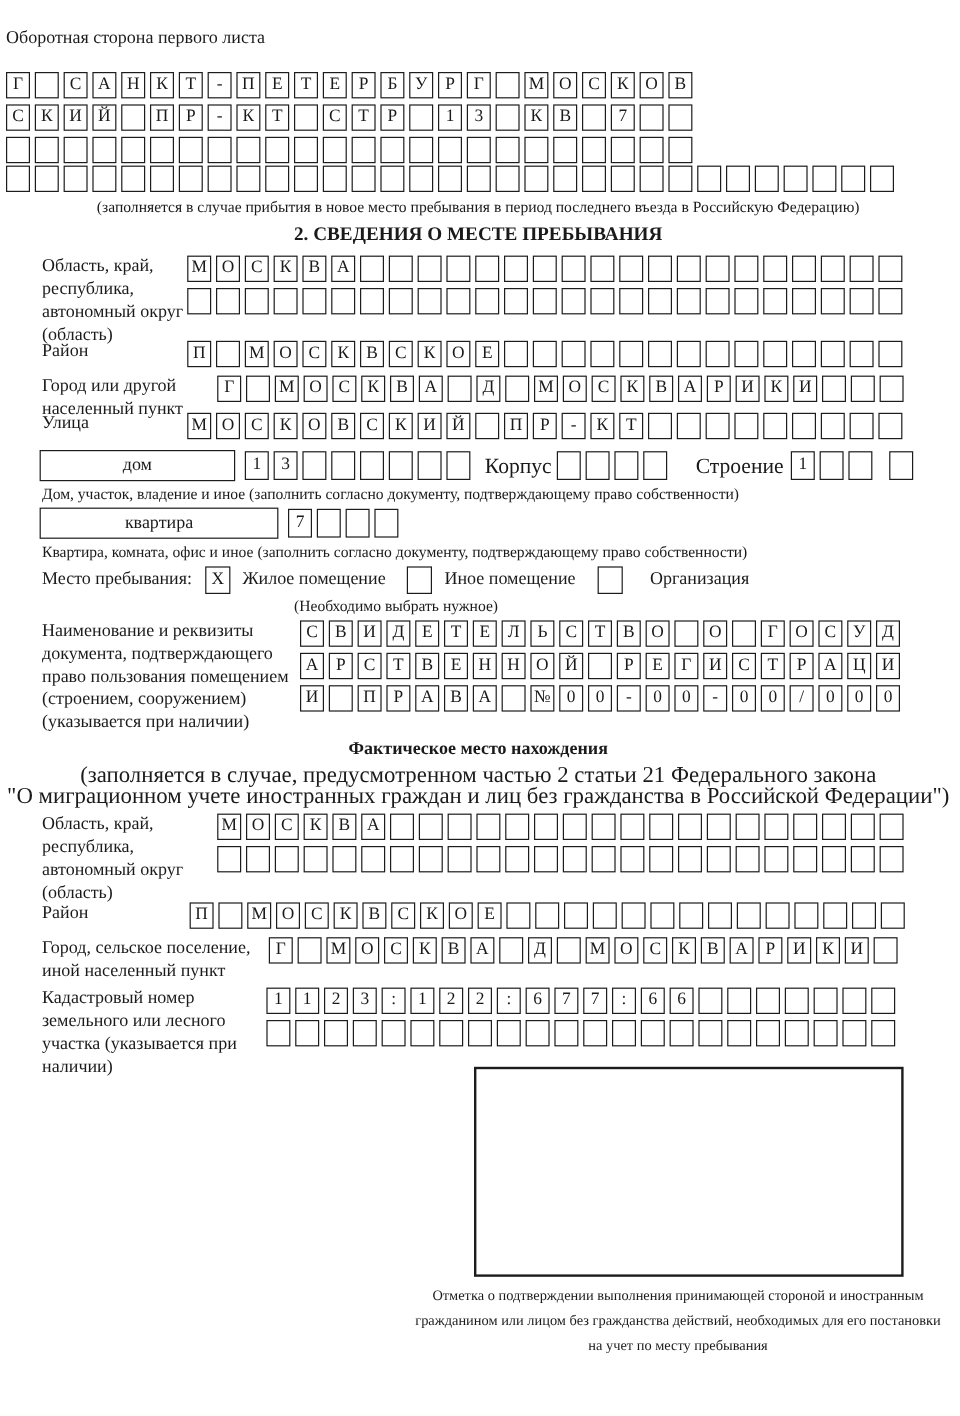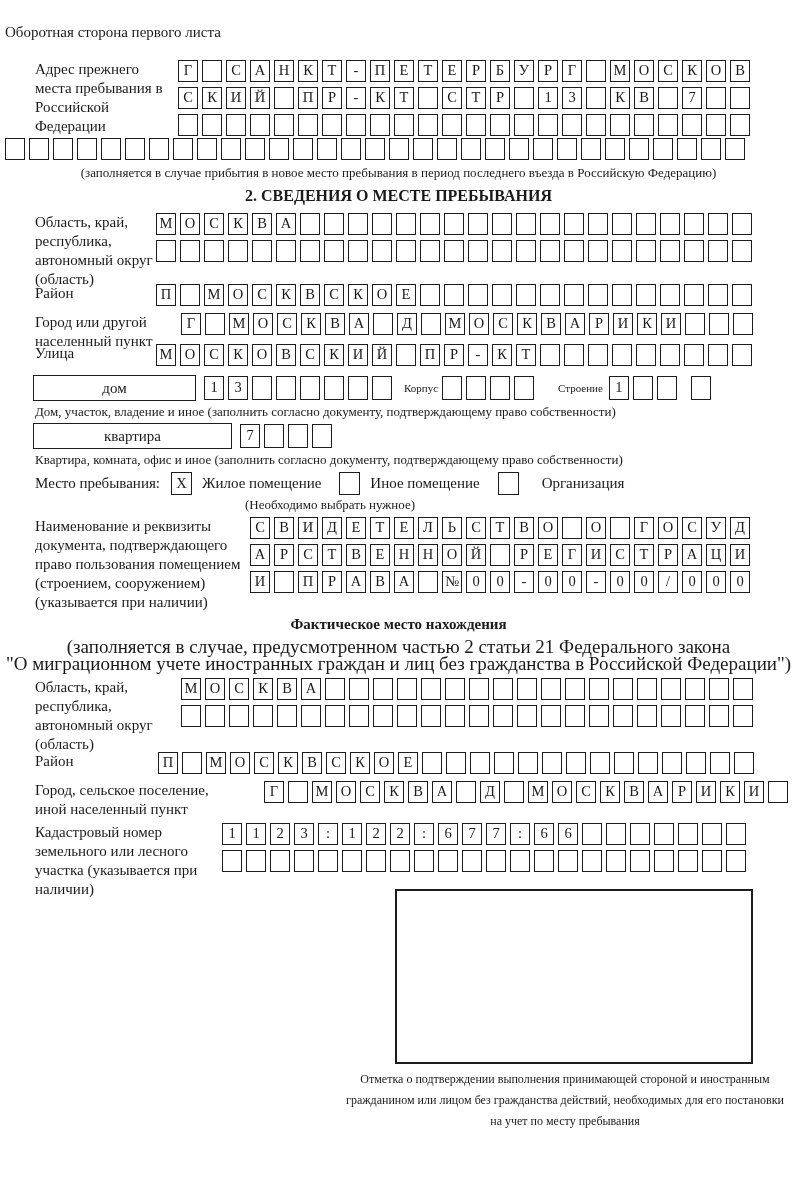--- a/index.html
+++ b/index.html
@@ -49,21 +49,21 @@
   .domrow { margin-top:4px; display:flex; align-items:center; height:26px; }
   .widebox {
     flex:none; border:1.6px solid #1c1c1c; height:26px;
     display:flex; align-items:center; justify-content:center;
     font-size:15px; background:#fff;
   }
   .dom-box { width:163px; margin-left:28px; }
   .kv-box  { width:199px; margin-left:28px; }
   .domrow .cellrow, .kvrow .cellrow { height:26px; margin-bottom:0; align-items:center; }
   .domrow .cell, .kvrow .cell { height:24px; }
-  .inline-label { font-size:11px; flex:none; }
+  .inline-label { font-size:18px; flex:none; }
   .g8  { margin-left:8px; }
   .g12 { margin-left:12px; }
   .g4  { margin-left:4px; }
   .g24 { margin-left:24px; }
   .g6  { margin-left:6px; }
   .g14 { margin-left:14px; }
 
   .note-left { margin-top:3px; padding-left:30px; }
   .kvrow { margin-top:3px; display:flex; align-items:center; height:26px; }
 
@@ -78,42 +78,41 @@
   .m-gap3 { margin-left:18px; } .m-gap4 { margin-left:23px; }
   .note4 { margin-top:2px; padding-left:240px; }
 
   .docfield { margin-top:4px; }
 
   .fact-title { margin-top:4px; text-align:center; font-weight:bold; font-size:15px; height:19px; }
   .fact-note { margin-top:3px; text-align:center; font-size:19px; line-height:17px; }
 
   .fact-oblast { margin-top:6px; }
   .fact-rayon  { margin-top:-2px; }
-  .fact-gorod  { margin-top:2px;gap:40px; }
+  .fact-gorod  { margin-top:2px; }
   .cadastre    { margin-top:4px; }
 
   .stamp-box {
     margin-top:-10px; margin-left:390px;
     width:358px; height:175px;
     border:2px solid #1c1c1c; background:#fff;
   }
   .stamp-caption {
     margin-top:5px; margin-left:335px; width:450px;
     text-align:center; font-size:12px; line-height:21px;
   }
 </style>
 </head>
 <body>
 
 <div class="page">
 
   <div class="header-note">Оборотная сторона первого листа</div>
 
   <div class="field">
-    <div class="label lw173">Адрес прежнего места пребывания в Российской Федерации</div>
     <div class="rows">
       <div class="cellrow">
           <span class="cell filled">Г</span>
           <span class="cell"></span>
           <span class="cell filled">С</span>
           <span class="cell filled">А</span>
           <span class="cell filled">Н</span>
           <span class="cell filled">К</span>
           <span class="cell filled">Т</span>
           <span class="cell filled">-</span>

